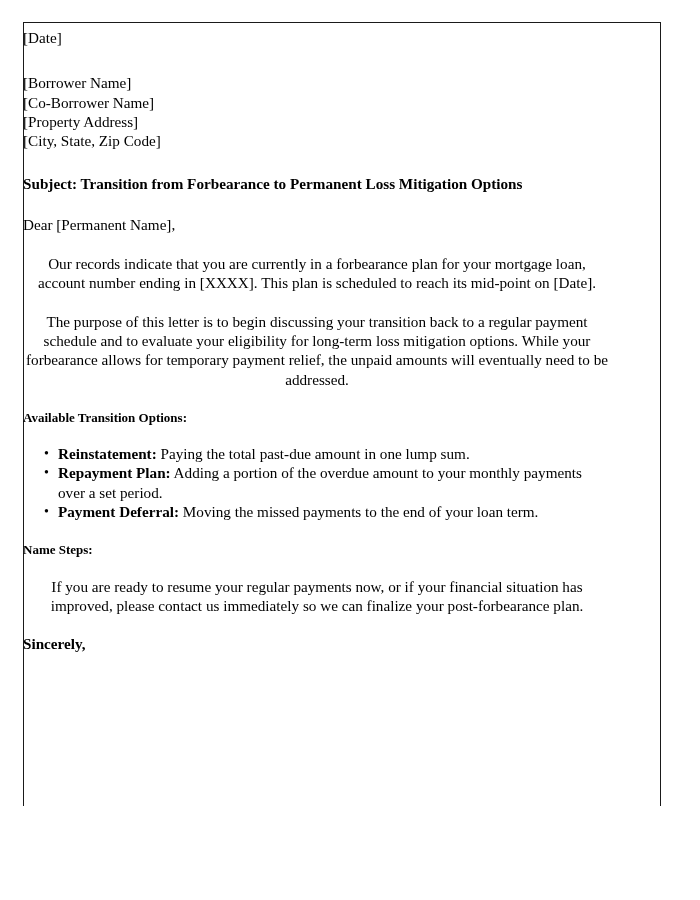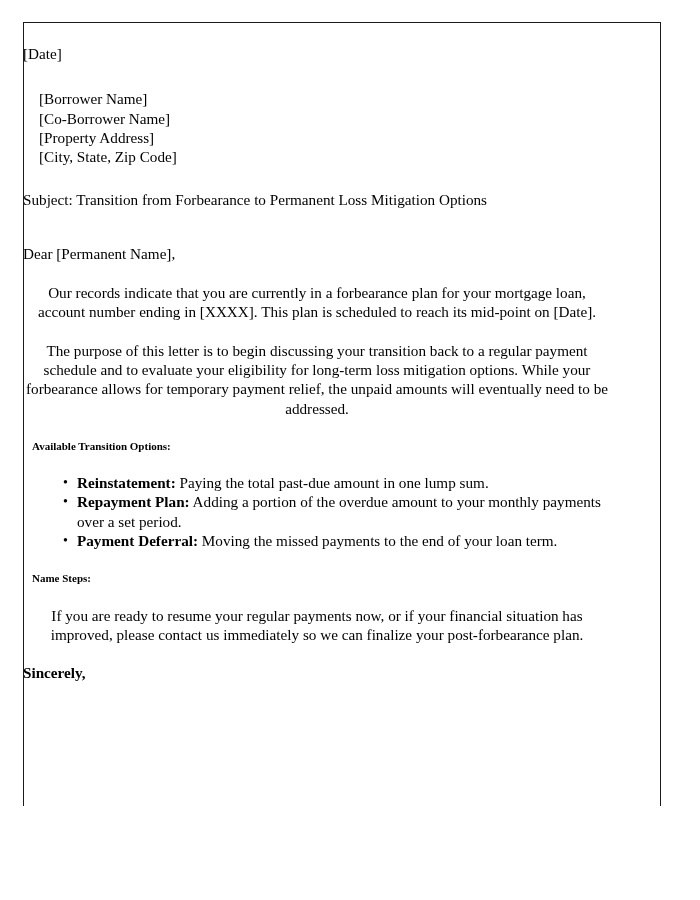--- a/index.html
+++ b/index.html
@@ -27,62 +27,61 @@
     border-top: 1.4px solid #1a1a1a;
     border-left: 1.4px solid #1a1a1a;
     border-right: 1.4px solid #1a1a1a;
     border-bottom: none;
     background: #ffffff;
   }
 
   .page-body {
     position: absolute;
     left: 23px;
-    top: 44px;
+    top: 28px;
     width: 588px;
     font-size: 15.2px;
     line-height: 19.3px;
   }
 
   .letter-date {
     margin: 0 0 26px 0;
   }
 
   .address-block {
     margin: 0 0 24px 0;
   }
   .address-block .addr-line {
     display: block;
-    padding-left: 16px;
   }
 
   .subject-line {
-    margin: 0 0 34px 0;
-    font-weight: normal;
+    margin: 0 0 21px 0;
+    font-weight: bold;
   }
 
   .salutation {
     margin: 0 0 20px 0;
   }
 
   p.para {
     margin: 0 0 19px 0;
     text-align: center;
   }
 
   h2.section-heading {
-    margin: 0 0 17px 9px;
-    font-size: 11px;
+    margin: 0 0 17px 0;
+    font-size: 13px;
     line-height: 19.3px;
     font-weight: bold;
   }
 
   ul.bullet-list {
     margin: 0 0 19px 0;
-    padding-left: 54px;
+    padding-left: 35px;
     list-style: none;
   }
   ul.bullet-list > li {
     position: relative;
     margin: 0 0 0 0;
     padding-left: 0;
   }
   ul.bullet-list > li::before {
     content: "\2022";
     position: absolute;

